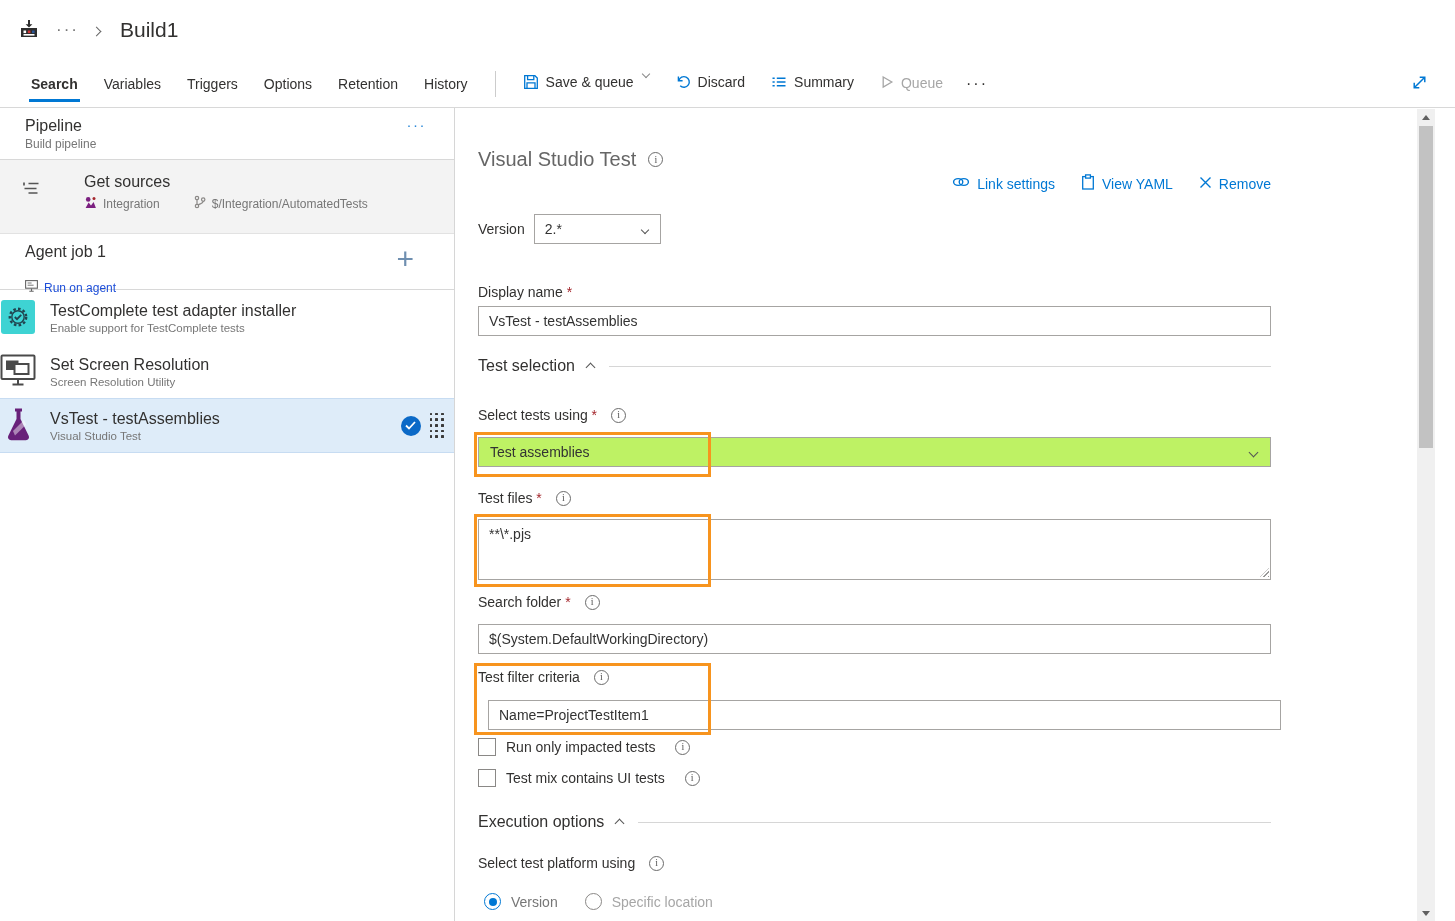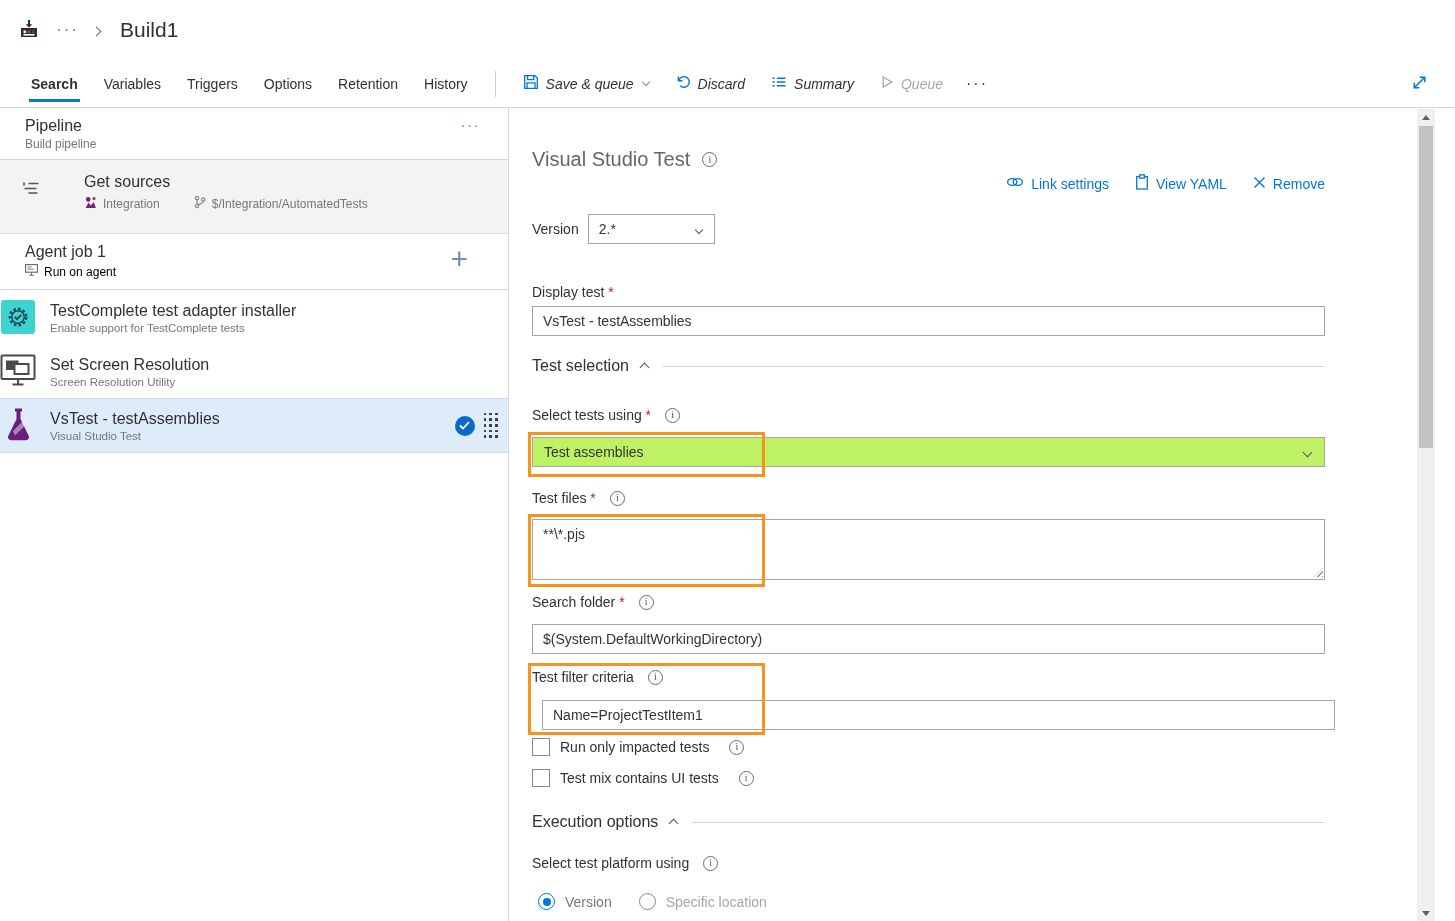--- a/index.html
+++ b/index.html
@@ -16,42 +16,42 @@
   .crumb-sep{margin:0 6px 0 6px;}
   .page-title{font-size:21px;color:#323130;margin-left:14px;}
 
   
   .menubar{height:48px;display:flex;align-items:center;border-bottom:1px solid #d8d8d8;position:relative;}
   .tabs{display:flex;align-items:center;padding-left:18px;height:100%;}
   .tab{padding:0 13px;height:100%;display:flex;align-items:center;color:#323130;cursor:pointer;position:relative;}
   .tab.active{font-weight:700;}
   .tab.active::after{content:"";position:absolute;left:11px;right:11px;bottom:5px;height:3px;background:#0078d4;}
   .vdivider{width:1px;height:26px;background:#ccc;margin:0 14px 0 14px;}
-  .tbtn{display:flex;align-items:center;gap:7px;margin:0 13px;color:#323130;cursor:pointer;white-space:nowrap;font-style:italic;}
+  .tbtn{display:flex;align-items:flex-start;gap:7px;margin:0 13px;color:#323130;cursor:pointer;white-space:nowrap;}
   .tbtn.disabled{color:#a6a6a6;cursor:default;}
   .tbtn .chev.down{width:6px;height:6px;border-color:#888;margin-left:2px;margin-top:-3px;}
   .more-dots{color:#323130;font-size:16px;letter-spacing:2px;margin:0 10px;cursor:pointer;}
   .expand-btn{position:absolute;right:26px;top:13px;cursor:pointer;}
 
   
   .main{display:flex;height:813px;}
-  .sidebar{width:509px;border-right:1px solid #d6d6d6;flex:none;background:#fff;}
+  .sidebar{width:455px;border-right:1px solid #d6d6d6;flex:none;background:#fff;}
   .panel{flex:1;position:relative;}
 
   
   .pipe-head{height:52px;padding:9px 18px 0 25px;border-bottom:1px solid #d8d8d8;position:relative;cursor:pointer;}
   .blk-title{font-size:16px;color:#323130;}
   .blk-sub{font-size:12px;color:#767676;margin-top:2px;}
   .pipe-more{position:absolute;right:28px;top:8px;color:#2b88d8;font-size:15px;letter-spacing:1.5px;cursor:pointer;}
   .sources{height:74px;background:#f3f3f3;border-bottom:1px solid #e2e2e2;padding:13px 0 0 22px;display:flex;cursor:pointer;gap:32px;}
   .sources .ic{width:30px;padding-top:5px;flex:none;}
   .src-meta{display:flex;align-items:center;gap:6px;font-size:12px;color:#767676;margin-top:4px;}
   .src-meta .path{margin-left:28px;display:flex;align-items:center;gap:6px;}
   .agent-head{height:56px;padding:9px 18px 0 25px;border-bottom:1px solid #d8d8d8;position:relative;cursor:pointer;}
-  .agent-sub{display:flex;align-items:center;gap:6px;font-size:12px;color:#000000;margin-top:3px;}
+  .agent-sub{display:flex;align-items:center;gap:6px;font-size:12px;color:#1d4ed8;margin-top:19px;}
   .add-btn{position:absolute;right:40px;top:10px;font-size:30px;font-weight:200;color:#6f8fb0;line-height:30px;cursor:pointer;}
 
   .task-row{height:54px;display:flex;align-items:center;gap:14px;cursor:pointer;background:#fff;}
   .task-row .ticon{width:36px;display:flex;justify-content:center;flex:none;}
   .task-row.selected{background:#deecf9;border-top:1px solid #c7dcf2;border-bottom:1px solid #c7dcf2;height:55px;}
   .ttl{font-size:16px;color:#323130;line-height:19px;}
   .tsub{font-size:11.5px;color:#767676;margin-top:2px;}
   .row-right{margin-left:auto;margin-right:10px;display:flex;align-items:center;gap:9px;}
   .check-badge{width:20px;height:20px;border-radius:50%;background:#0b69c7;display:flex;align-items:center;justify-content:center;}
   .dots{display:grid;grid-template-columns:repeat(3,3px);grid-auto-rows:3px;gap:2.6px;cursor:grab;}
@@ -362,21 +362,21 @@
       <div class="version-row">
         <span class="version-lbl">Version</span>
         <div class="mini-select">
           <span>2.*</span>
           <span class="chev down"></span>
         </div>
       </div>
 
       <div class="field" style="margin-top:40px;">
         <div class="lbl-row">
-          <span class="req">Display test</span>
+          <span class="req">Display name</span>
         </div>
         <input class="tx-input" style="margin-top: 6px;" readonly="" value="VsTest - testAssemblies">
       </div>
 
       <div class="section-head" style="margin-top:21px;">
         <span class="txt">Test selection</span>
         <span class="chev up"></span>
         <span class="rule"></span>
       </div>
 

